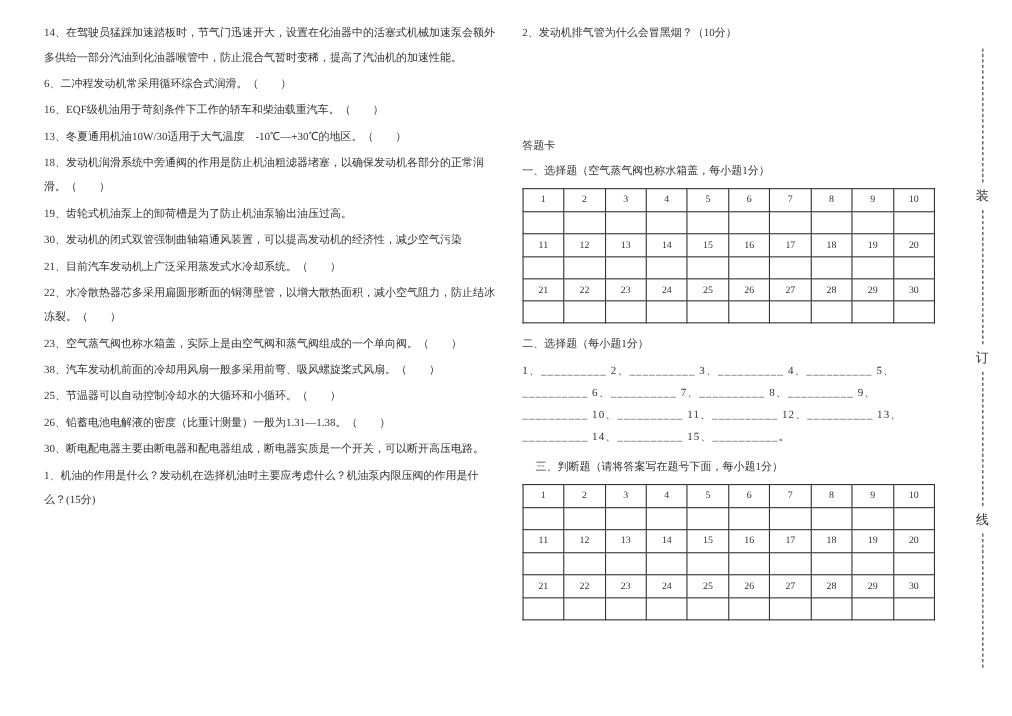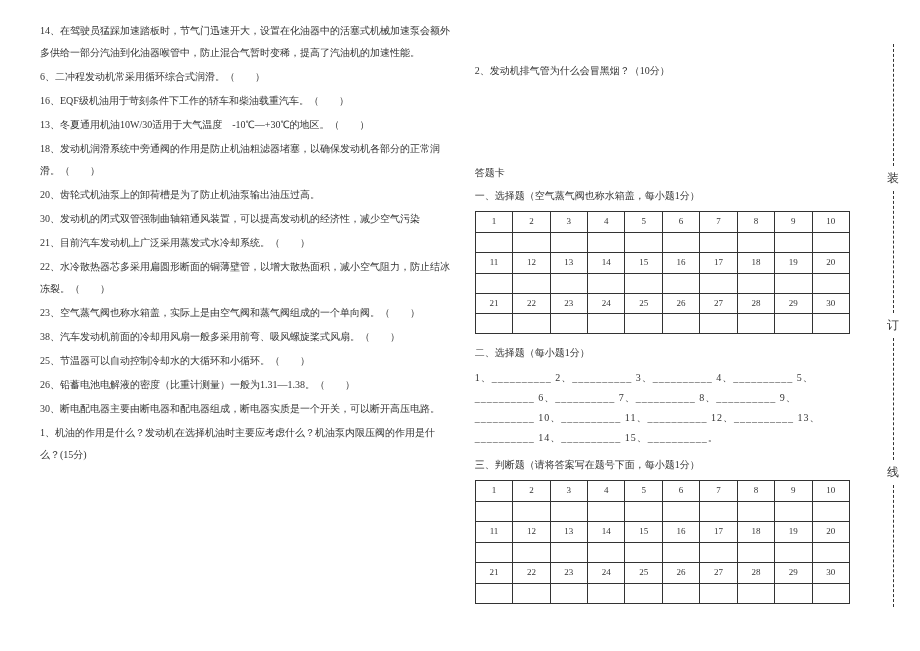--- a/index.html
+++ b/index.html
@@ -24,34 +24,34 @@
 </head>
 <body>
 
 <div class="page">
   <div class="col col-left">
     <div class="q-item">14、在驾驶员猛踩加速踏板时，节气门迅速开大，设置在化油器中的活塞式机械加速泵会额外多供给一部分汽油到化油器喉管中，防止混合气暂时变稀，提高了汽油机的加速性能。</div>
     <div class="q-item">6、二冲程发动机常采用循环综合式润滑。（　　）</div>
     <div class="q-item">16、EQF级机油用于苛刻条件下工作的轿车和柴油载重汽车。（　　）</div>
     <div class="q-item">13、冬夏通用机油10W/30适用于大气温度　-10℃—+30℃的地区。（　　）</div>
     <div class="q-item">18、发动机润滑系统中旁通阀的作用是防止机油粗滤器堵塞，以确保发动机各部分的正常润滑。（　　）</div>
-    <div class="q-item">20、齿轮式机油泵上的卸荷槽是为了防止机油泵输出油压过高。</div>
+    <div class="q-item">19、齿轮式机油泵上的卸荷槽是为了防止机油泵输出油压过高。</div>
     <div class="q-item">30、发动机的闭式双管强制曲轴箱通风装置，可以提高发动机的经济性，减少空气污染</div>
     <div class="q-item">21、目前汽车发动机上广泛采用蒸发式水冷却系统。（　　）</div>
     <div class="q-item">22、水冷散热器芯多采用扁圆形断面的铜薄壁管，以增大散热面积，减小空气阻力，防止结冰冻裂。（　　）</div>
     <div class="q-item">23、空气蒸气阀也称水箱盖，实际上是由空气阀和蒸气阀组成的一个单向阀。（　　）</div>
     <div class="q-item">38、汽车发动机前面的冷却用风扇一般多采用前弯、吸风螺旋桨式风扇。（　　）</div>
     <div class="q-item">25、节温器可以自动控制冷却水的大循环和小循环。（　　）</div>
     <div class="q-item">26、铅蓄电池电解液的密度（比重计测量）一般为1.31—1.38。（　　）</div>
     <div class="q-item">30、断电配电器主要由断电器和配电器组成，断电器实质是一个开关，可以断开高压电路。</div>
     <div class="q-item">1、机油的作用是什么？发动机在选择机油时主要应考虑什么？机油泵内限压阀的作用是什么？(15分)</div>
   </div>
 
   <div class="col col-right">
-    <div class="q-item" style="margin-top:40px;">2、发动机排气管为什么会冒黑烟？（10分）</div>
+    <div class="q-item" style="">2、发动机排气管为什么会冒黑烟？（10分）</div>
 
     <div class="answer-card-title">答题卡</div>
     <div class="sub-title">一、选择题（空气蒸气阀也称水箱盖，每小题1分）</div>
     <table class="answer-grid">
       <tbody>
           <tr class="num-row">
         <td>1</td>
         <td>2</td>
         <td>3</td>
         <td>4</td>
@@ -121,21 +121,21 @@
             <td></td>
             <td></td>
             <td></td>
           </tr>
     </tbody>
       </table>
 
     <div class="sub-title">二、选择题（每小题1分）</div>
     <div class="fill-line">1、__________ 2、__________ 3、__________ 4、__________ 5、__________ 6、__________ 7、__________ 8、__________ 9、__________ 10、__________ 11、__________ 12、__________ 13、__________ 14、__________ 15、__________。</div>
 
-    <div class="sub-title" style="margin-top:6px;">三、判断题（请将答案写在题号下面，每小题1分）</div>
+    <div class="sub-title" style="margin-top:6px;margin-left:12px;">三、判断题（请将答案写在题号下面，每小题1分）</div>
     <table class="answer-grid">
       <tbody>
           <tr class="num-row">
         <td>1</td>
         <td>2</td>
         <td>3</td>
         <td>4</td>
         <td>5</td>
         <td>6</td>
         <td>7</td>

